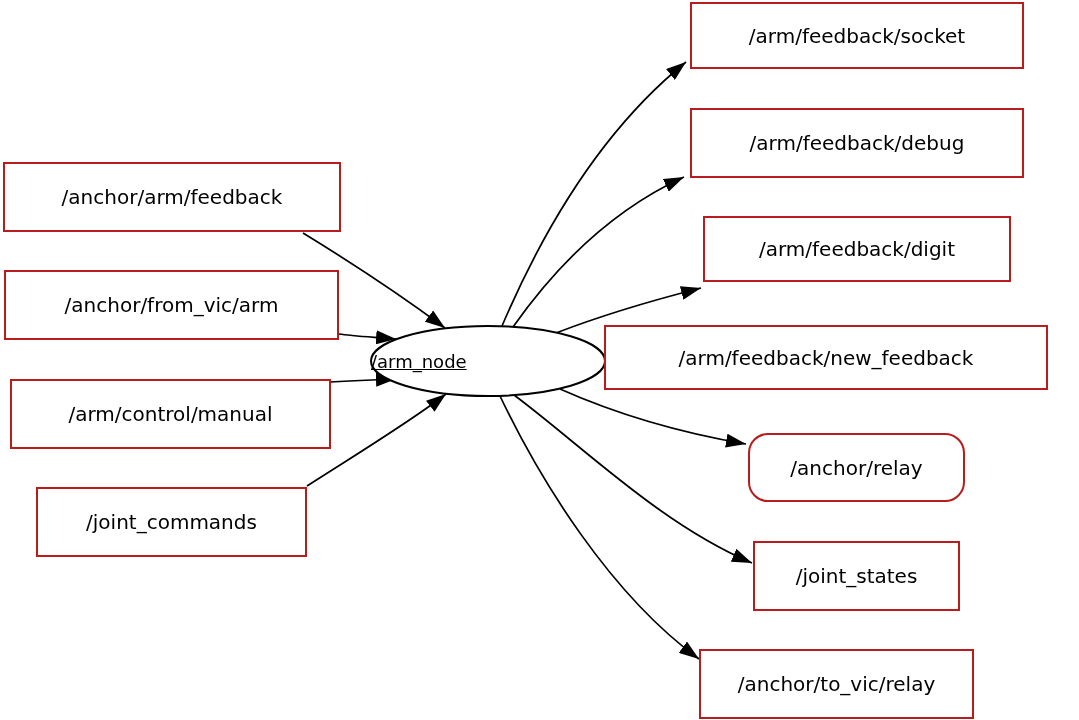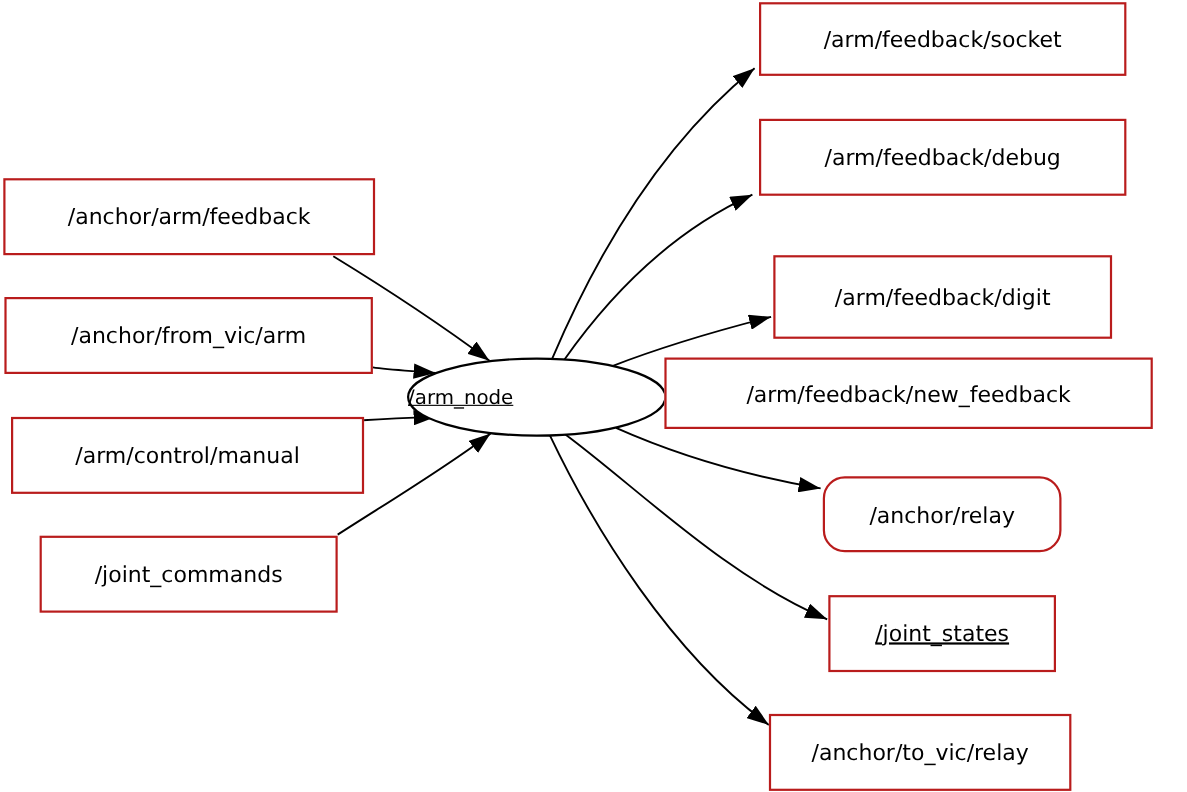--- a/index.html
+++ b/index.html
@@ -87,29 +87,29 @@
   <div class="topic-box" style="left:36px; top:487px; width:271px; height:70px;">
     <span>/joint_commands</span>
   </div>
 
   <div class="topic-box" style="left:690px; top:2px; width:334px; height:67px;">
     <span>/arm/feedback/socket</span>
   </div>
   <div class="topic-box" style="left:690px; top:108px; width:334px; height:70px;">
     <span>/arm/feedback/debug</span>
   </div>
-  <div class="topic-box" style="left:703px; top:232px; width:308px; height:76px;">
+  <div class="topic-box" style="left:703px; top:216px; width:308px; height:66px;">
     <span>/arm/feedback/digit</span>
   </div>
   <div class="topic-box" style="left:604px; top:325px; width:444px; height:65px;">
     <span>/arm/feedback/new_feedback</span>
   </div>
   <div class="topic-box" style="left:748px; top:433px; width:217px; height:69px;border-radius:20px;">
     <span>/anchor/relay</span>
   </div>
-  <div class="topic-box" style="left:753px; top:541px; width:207px; height:70px;text-decoration:underline;">
+  <div class="topic-box" style="left:753px; top:541px; width:207px; height:70px;">
     <span>/joint_states</span>
   </div>
   <div class="topic-box" style="left:699px; top:649px; width:275px; height:70px;align-items:center;">
     <span>/anchor/to_vic/relay</span>
   </div>
 
 </div>
 
 </body></html>

